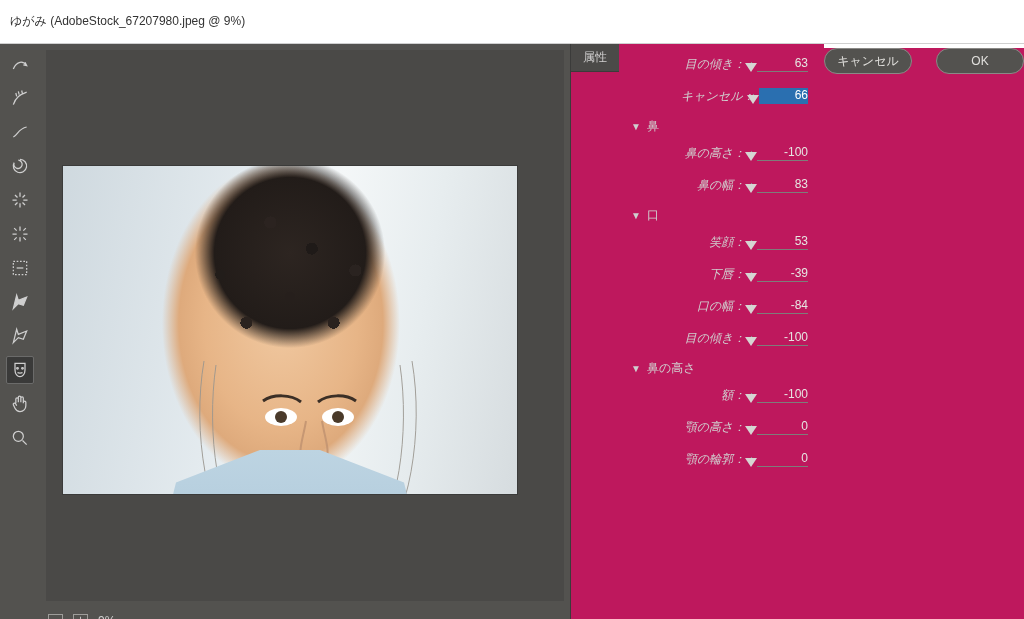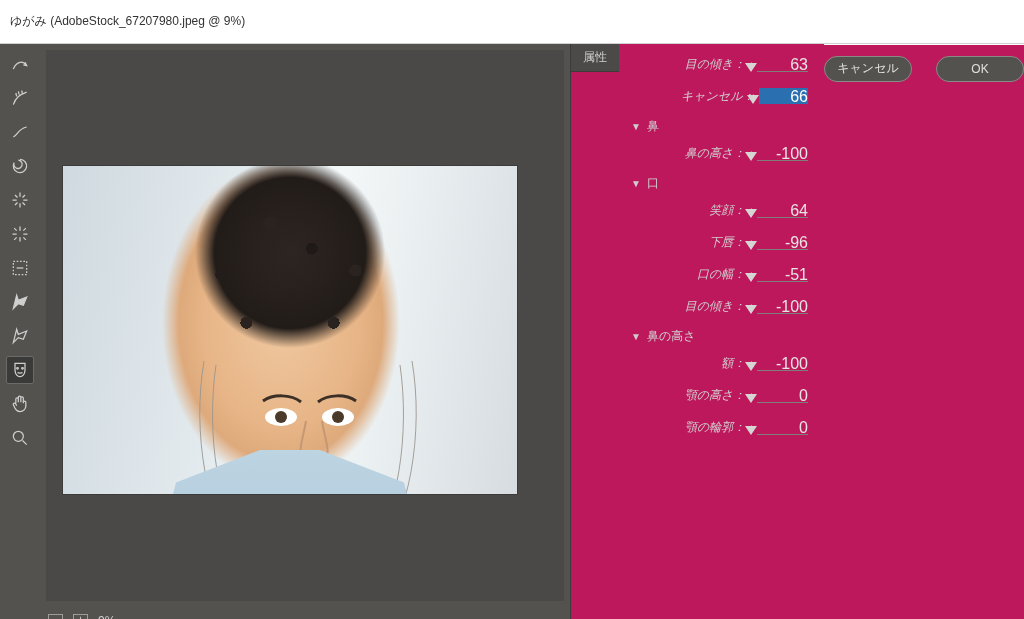--- a/index.html
+++ b/index.html
@@ -168,31 +168,31 @@
     width:0;height:0;
     border-left:6px solid transparent;
     border-right:6px solid transparent;
     border-top:9px solid #d6d5d2;
     transform:translateX(-6px);
   }
   .value-box{
     width:52px;
     height:16px;
     border-bottom:1px solid #7e7d7a;
-    font-size:16px;
+    font-size:12px;
     text-align:right;
     margin-left:6px;
     color:#e6e5e2;
   }
   .value-box.selected{background:#2a6fb0;color:#ffffff;border-bottom:none;}
   .panel-buttons{
     height:48px;
-    display:flex; align-items:center; justify-content:center;
+    display:flex; justify-content:center;
     gap:24px;
-    border-top:1px solid #ffffff;
+    border-top:4px solid #ffffff;
   }
   .pbtn{
     min-width:88px; height:26px;
     border:1px solid #8a8986;
     border-radius:13px;
     background:#53524f;
     color:#e0dfdc;
     display:flex;align-items:center;justify-content:center;
     font-size:12px;
   }
@@ -350,51 +350,60 @@
       </div>
       <div class="slider-row">
         <div class="slider-label">鼻の高さ：</div>
         <div class="slider-wrap">
             <div class="track"></div>
             <div class="mid-tick"></div>
             <div class="thumb" style="left: 0%;"></div>
           </div>
         <div class="value-box">-100</div>
       </div>
+      <div class="slider-row">
+        <div class="slider-label">鼻の幅：</div>
+        <div class="slider-wrap">
+            <div class="track"></div>
+            <div class="mid-tick"></div>
+            <div class="thumb" style="left: 91.5%;"></div>
+          </div>
+        <div class="value-box">83</div>
+      </div>
 
       <div class="section-head">
         <span class="tri">▼</span>
         <span>口</span>
       </div>
       <div class="slider-row">
         <div class="slider-label">笑顔：</div>
         <div class="slider-wrap">
             <div class="track"></div>
             <div class="mid-tick"></div>
             <div class="thumb" style="left: 92%;"></div>
           </div>
-        <div class="value-box">64</div>
+        <div class="value-box">53</div>
       </div>
       <div class="slider-row">
         <div class="slider-label">下唇：</div>
         <div class="slider-wrap">
             <div class="track"></div>
             <div class="mid-tick"></div>
             <div class="thumb" style="left: 2%;"></div>
           </div>
-        <div class="value-box">-96</div>
+        <div class="value-box">-39</div>
       </div>
       <div class="slider-row">
         <div class="slider-label">口の幅：</div>
         <div class="slider-wrap">
             <div class="track"></div>
             <div class="mid-tick"></div>
             <div class="thumb" style="left: 8%;"></div>
           </div>
-        <div class="value-box">-51</div>
+        <div class="value-box">-84</div>
       </div>
       <div class="slider-row">
         <div class="slider-label">目の傾き：</div>
         <div class="slider-wrap">
             <div class="track"></div>
             <div class="mid-tick"></div>
             <div class="thumb" style="left: 0%;"></div>
           </div>
         <div class="value-box">-100</div>
       </div>

